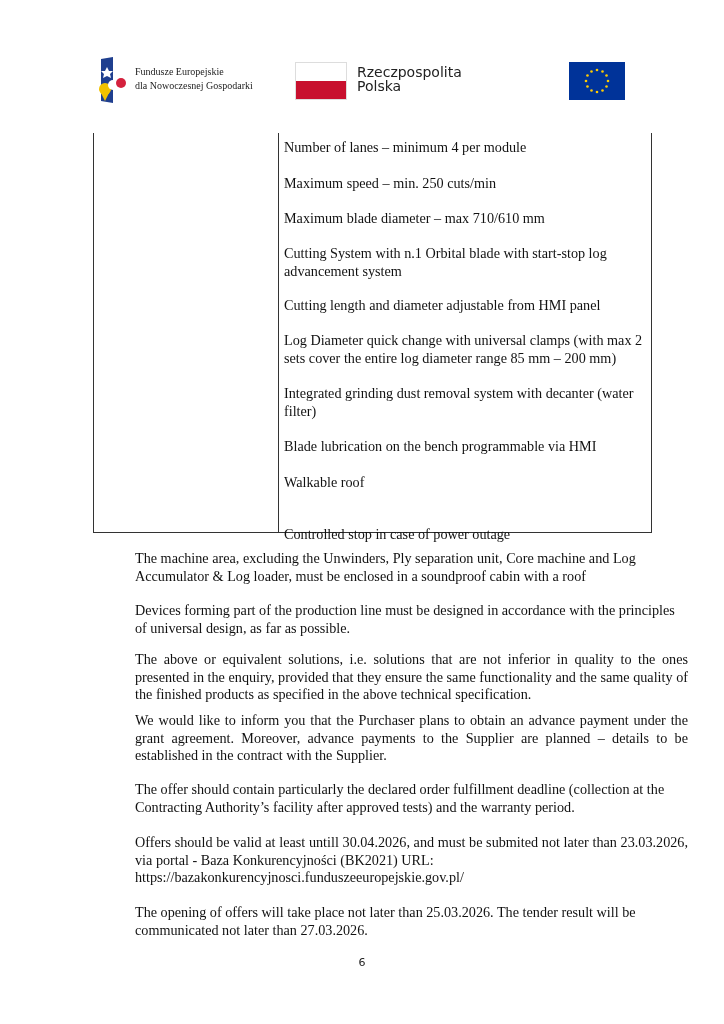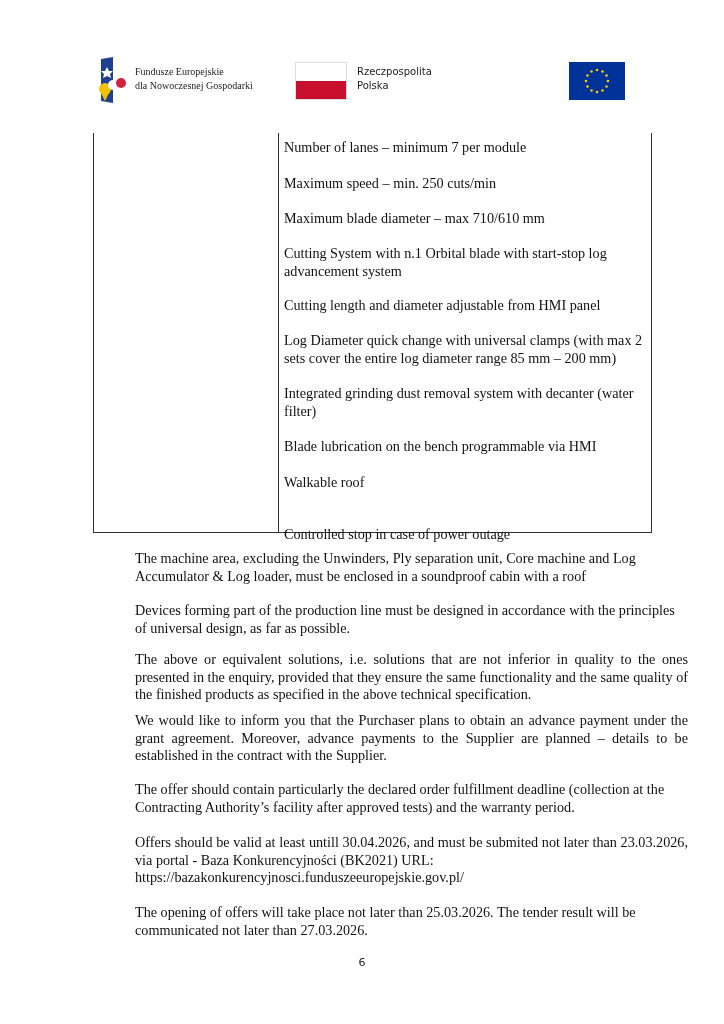--- a/index.html
+++ b/index.html
@@ -4,21 +4,21 @@
 <style>
   html, body { margin: 0; padding: 0; background: #ffffff; }
   body { width: 724px; height: 1024px; position: relative; overflow: hidden; font-family: "Liberation Serif", serif; color: #111; }
 
   .header { position: absolute; top: 57px; left: 95px; width: 535px; height: 46px; }
   .logo-fe { position: absolute; left: 0; top: 0; width: 34px; height: 46px; }
   .logo-fe-text { position: absolute; left: 40px; top: 8px; font-family: Liberation Serif, serif; font-size: 10px; line-height: 14px; color: #222; white-space: nowrap; }
   .flag-pl { position: absolute; left: 200px; top: 5px; width: 52px; height: 38px; border: 1px solid #ddd; box-sizing: border-box; }
   .flag-pl .w { height: 50%; background: #fff; }
   .flag-pl .r { height: 50%; background: #c8102e; }
-  .pl-text { position: absolute; left: 262px; top: 8px; font-family: "DejaVu Sans", sans-serif; font-size: 10px; line-height: 14px; color: #222; white-space: nowrap; }
+  .pl-text { position: absolute; left: 262px; top: 8px; font-family: "DejaVu Sans", sans-serif; font-size: 14px; line-height: 14px; color: #222; white-space: nowrap; }
   .eu-text { position: absolute; left: 360px; top: 8px; width: 109px; text-align: right; font-family: "DejaVu Sans", sans-serif; font-size: 10.5px; line-height: 14px; color: #222; white-space: nowrap; }
   .flag-eu { position: absolute; left: 474px; top: 5px; width: 56px; height: 38px; background: #003399; }
 
   .spec-table { position: absolute; top: 133px; left: 93px; width: 559px; height: 400px; border-left: 1.5px solid #333; border-right: 1.5px solid #333; border-bottom: 1.5px solid #333; box-sizing: border-box; }
   .spec-table .divider { position: absolute; left: 184px; top: 0; bottom: 0; border-left: 1.5px solid #333; }
   .spec-list { position: absolute; left: 190px; top: 0; width: 365px; font-size: 14.2px; line-height: 17.5px; }
   .spec-item { position: absolute; left: 0; width: 365px; }
 
   .para { position: absolute; left: 87px; width: 553px; font-size: 14.2px; line-height: 17.5px; margin-left: 48px; }
   .para.justify { text-align: justify; }
@@ -62,21 +62,21 @@
       <circle cx="22.499999999999993" cy="9.473720558371177" r="1.3" fill="#ffcc00"></circle>
       <circle cx="27.999999999999996" cy="8" r="1.3" fill="#ffcc00"></circle>
       <circle cx="33.5" cy="9.473720558371175" r="1.3" fill="#ffcc00"></circle>
       <circle cx="37.52627944162882" cy="13.499999999999995" r="1.3" fill="#ffcc00"></circle>
     </svg>
 </div>
 
 <div class="spec-table">
   <div class="divider"></div>
   <div class="spec-list">
-    <div class="spec-item" style="top:6px">Number of lanes – minimum 7 per module</div>
+    <div class="spec-item" style="top:6px">Number of lanes – minimum 4 per module</div>
     <div class="spec-item" style="top:42px">Maximum speed – min. 250 cuts/min</div>
     <div class="spec-item" style="top:77px">Maximum blade diameter – max 710/610 mm</div>
     <div class="spec-item" style="top:112px">Cutting System with n.1 Orbital blade with start-stop log advancement system</div>
     <div class="spec-item" style="top:164px">Cutting length and diameter adjustable from HMI panel</div>
     <div class="spec-item" style="top:199px">Log Diameter quick change with universal clamps (with max 2 sets cover the entire log diameter range 85 mm – 200 mm)</div>
     <div class="spec-item" style="top:252px">Integrated grinding dust removal system with decanter (water filter)</div>
     <div class="spec-item" style="top:305px">Blade lubrication on the bench programmable via HMI</div>
     <div class="spec-item" style="top:341px">Walkable roof</div>
     <div class="spec-item" style="top:393px">Controlled stop in case of power outage</div>
   </div>

